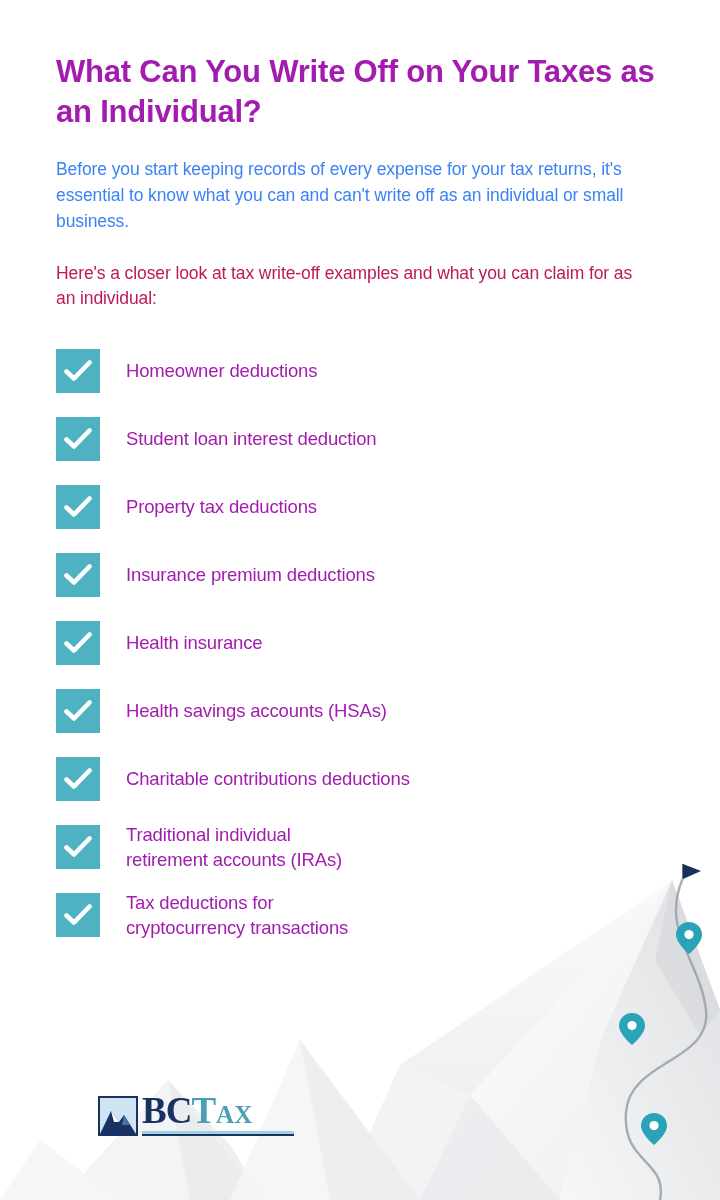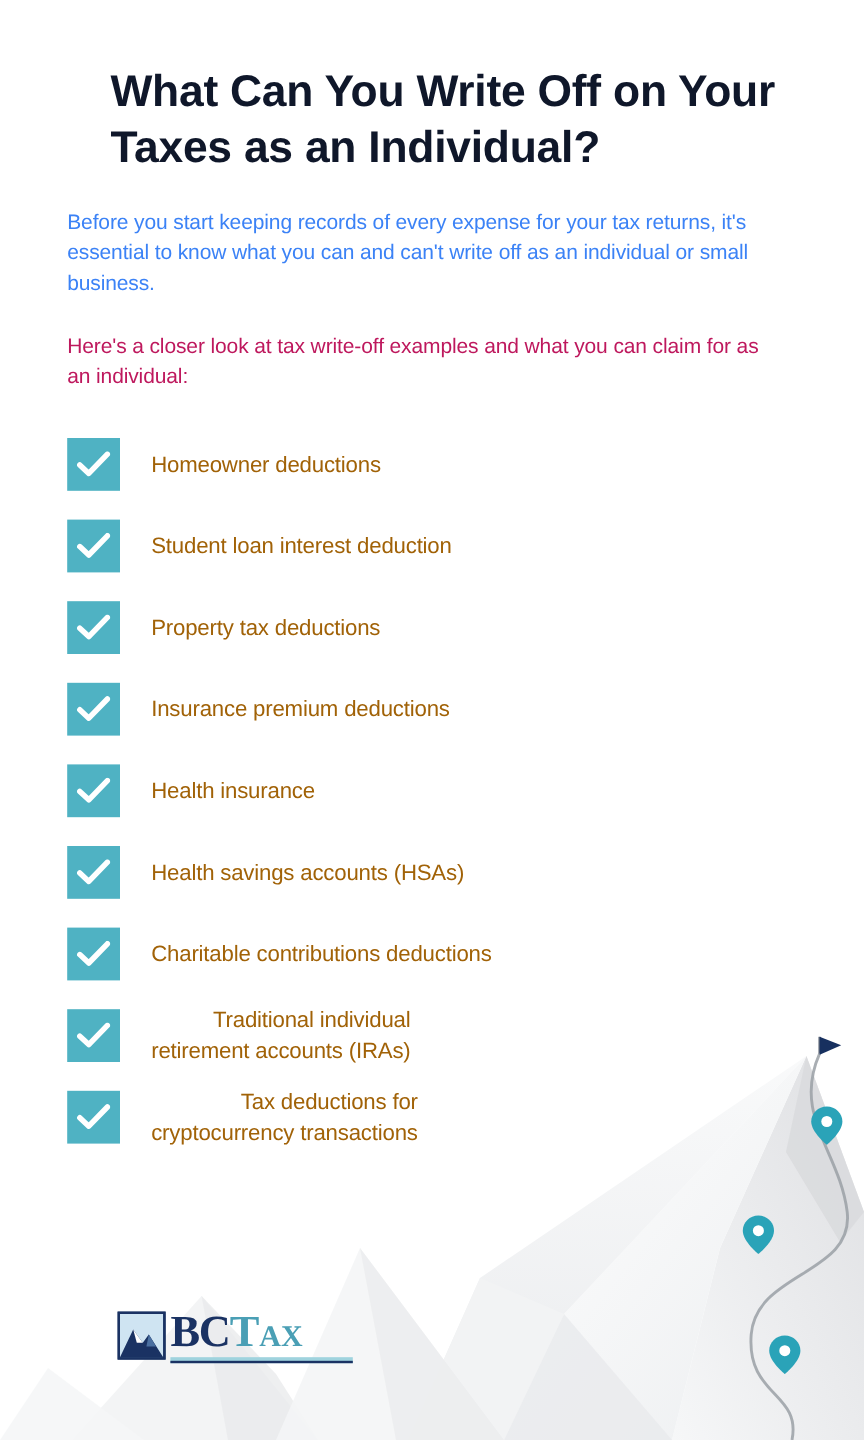--- a/index.html
+++ b/index.html
@@ -21,27 +21,26 @@
   }
 
   
   .page {
     position:relative;
     z-index:2;
     padding:52px 56px 0 56px;
   }
 
   .title {
-    color:#0f172a;
-    font-size:37px;
+    color:#a21caf;
+    font-size:31px;
     font-weight:bold;
     line-height:1.28;
     letter-spacing:-0.2px;
     max-width:615px;
-    margin-left:36px;
   }
 
   .intro {
     margin-top:26px;
     color:#3b82f6;
     font-size:17.5px;
     line-height:1.47;
     max-width:590px;
     letter-spacing:-0.1px;
   }
@@ -73,36 +72,35 @@
     height:44px;
     background:#4fb2c3;
     display:flex;
     align-items:center;
     justify-content:center;
   }
   .check-box svg { display:block; }
 
   .check-label {
     margin-left:26px;
-    color:#a16207;
+    color:#a21caf;
     font-size:18.5px;
     line-height:1.38;
     letter-spacing:-0.15px;
     white-space:pre-line;
-    text-align:right;
   }
 
   
   .logo {
     position:absolute;
     left:58px;
     top:1093px;
     z-index:3;
     display:flex;
-    align-items:flex-start;
+    align-items:flex-end;
     padding-left:40px;
   }
   .logo-mark {
     width:40px; height:40px;
     border:2px solid #1a3263;
     background:#1a3263;
     flex:0 0 auto;
   }
   .logo-wordmark {
     margin-left:4px;

